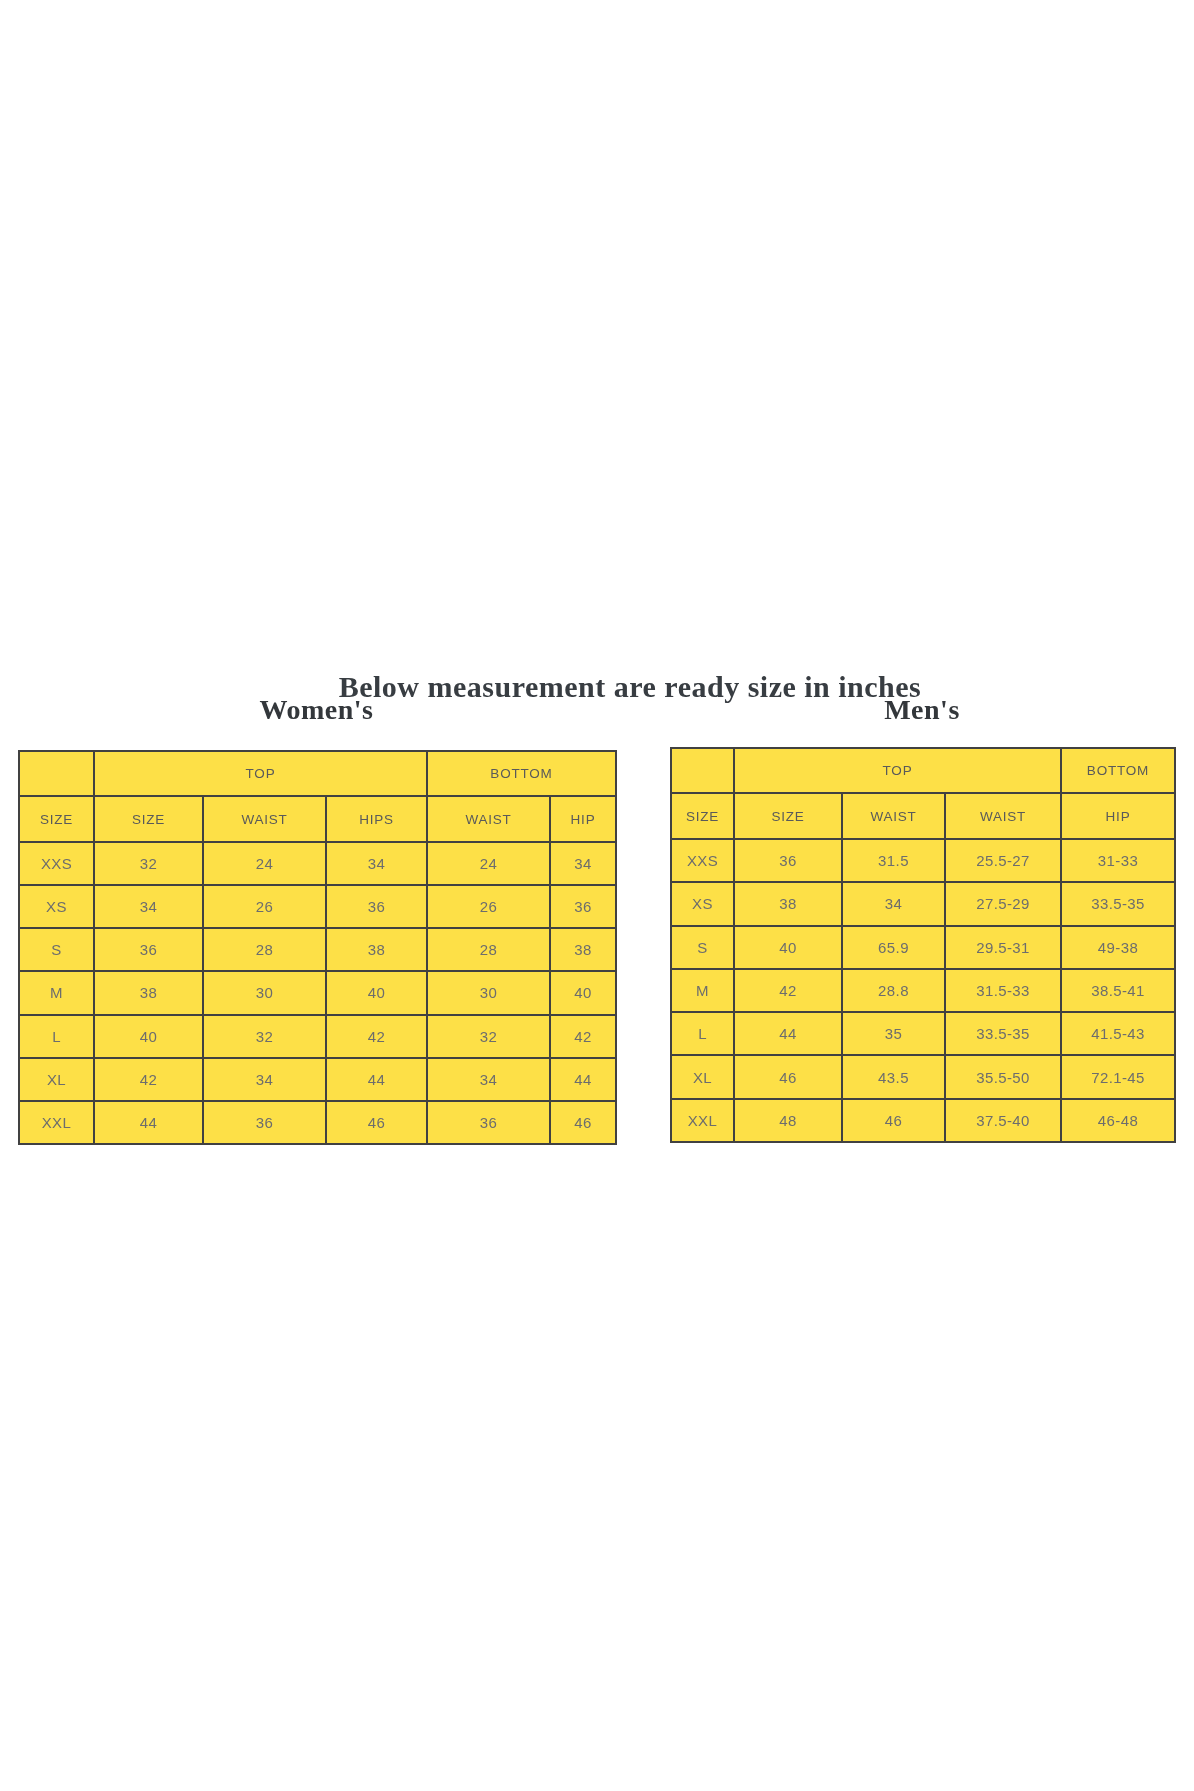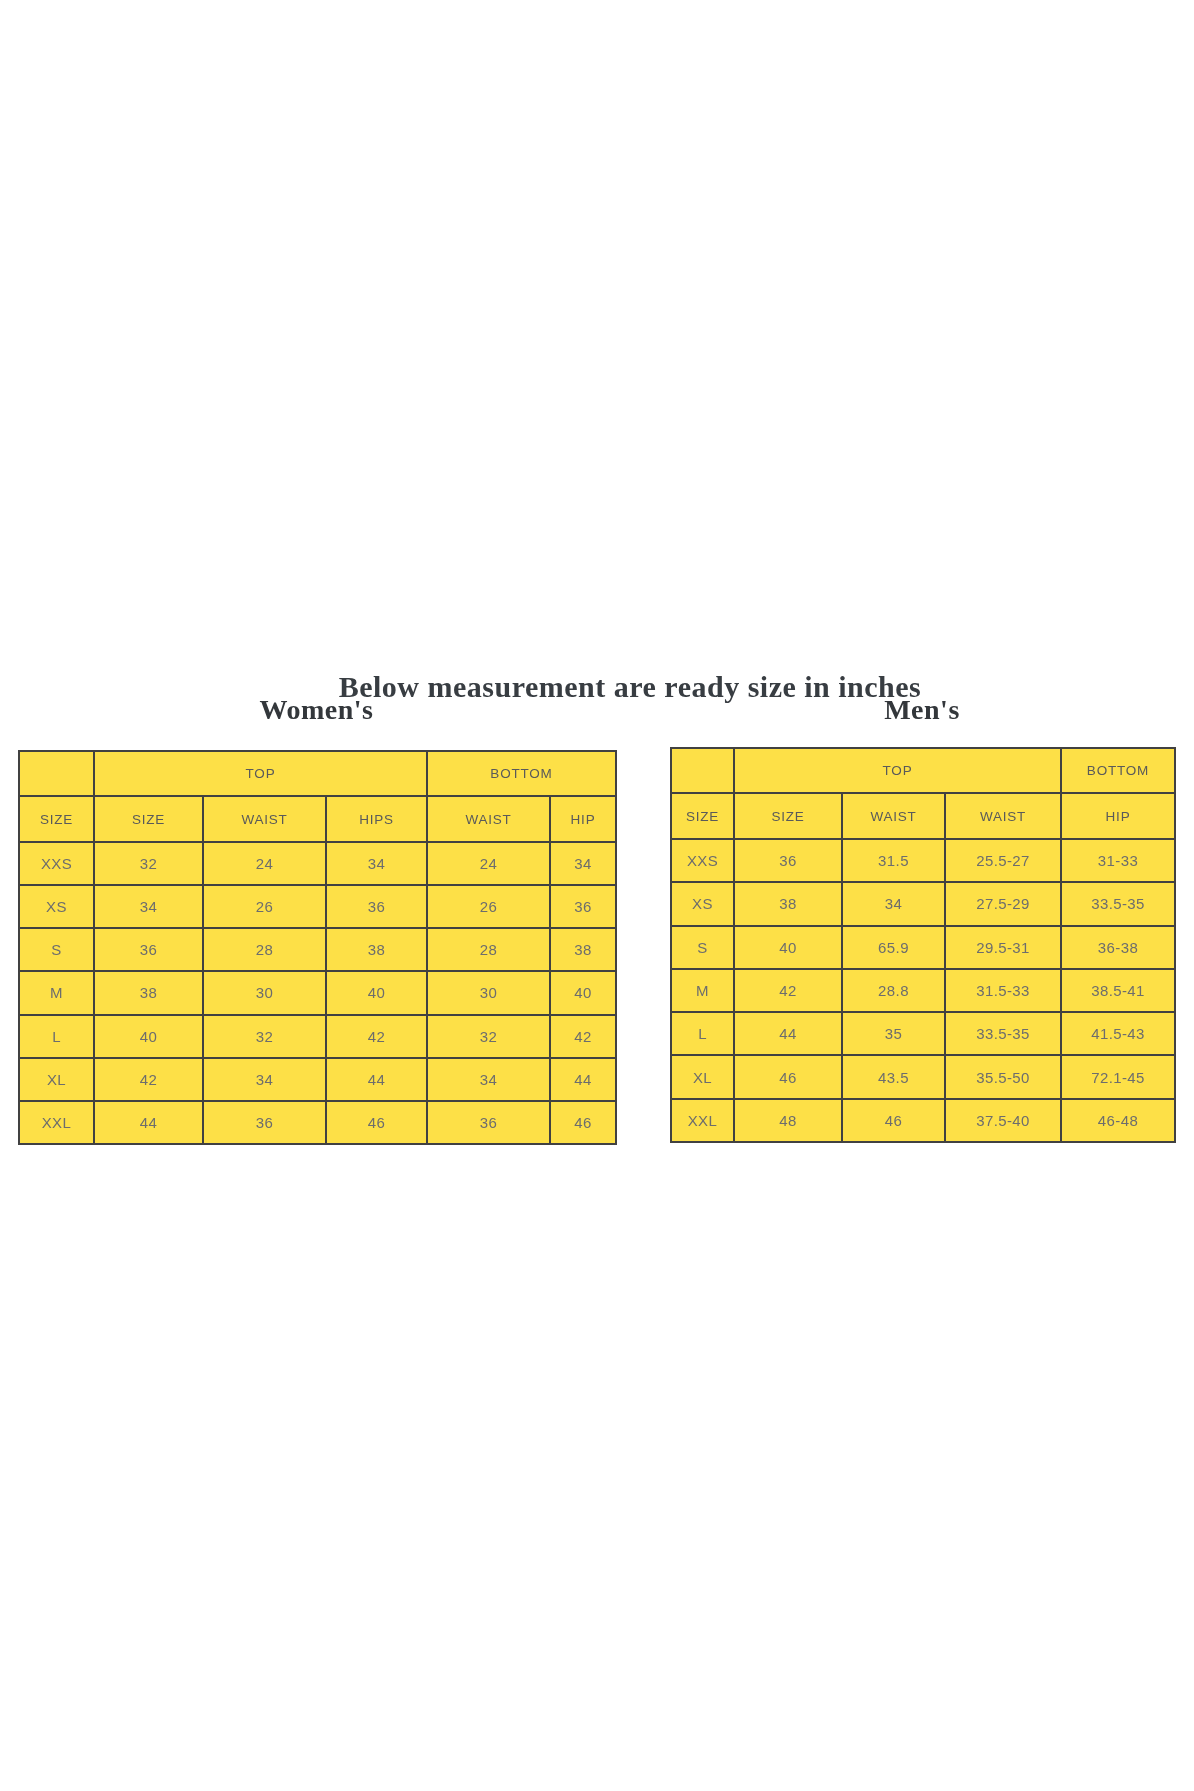--- a/index.html
+++ b/index.html
@@ -184,21 +184,21 @@
     <td class="data-cell">38</td>
     <td class="data-cell">34</td>
     <td class="data-cell">27.5-29</td>
     <td class="data-cell">33.5-35</td>
   </tr>
   <tr>
     <td class="size-cell">S</td>
     <td class="data-cell">40</td>
     <td class="data-cell">65.9</td>
     <td class="data-cell">29.5-31</td>
-    <td class="data-cell">36-38</td>
+    <td class="data-cell">49-38</td>
   </tr>
   <tr>
     <td class="size-cell">M</td>
     <td class="data-cell">42</td>
     <td class="data-cell">28.8</td>
     <td class="data-cell">31.5-33</td>
     <td class="data-cell">38.5-41</td>
   </tr>
   <tr>
     <td class="size-cell">L</td>

